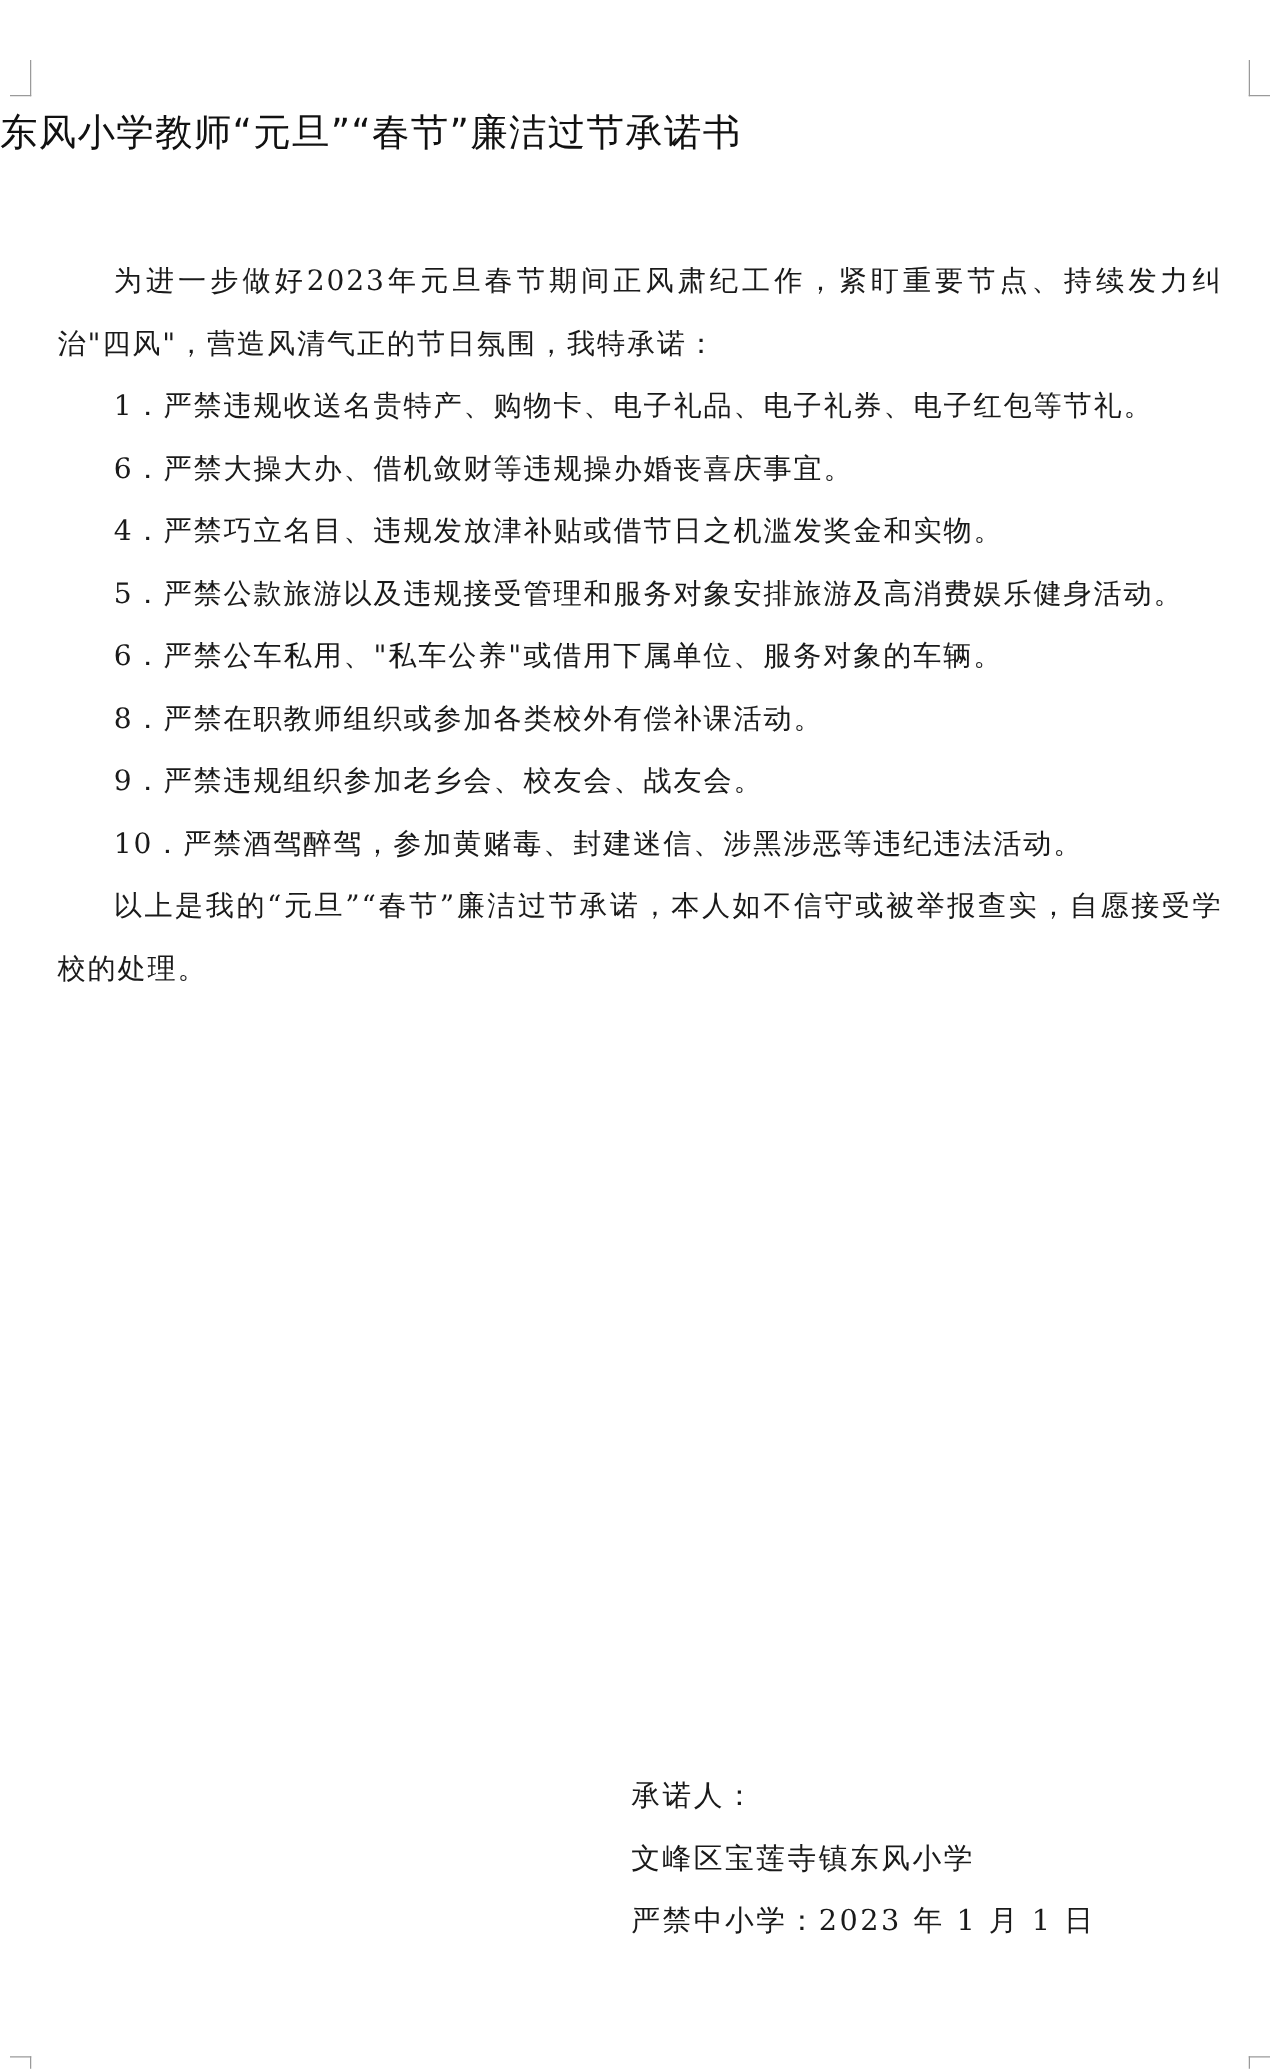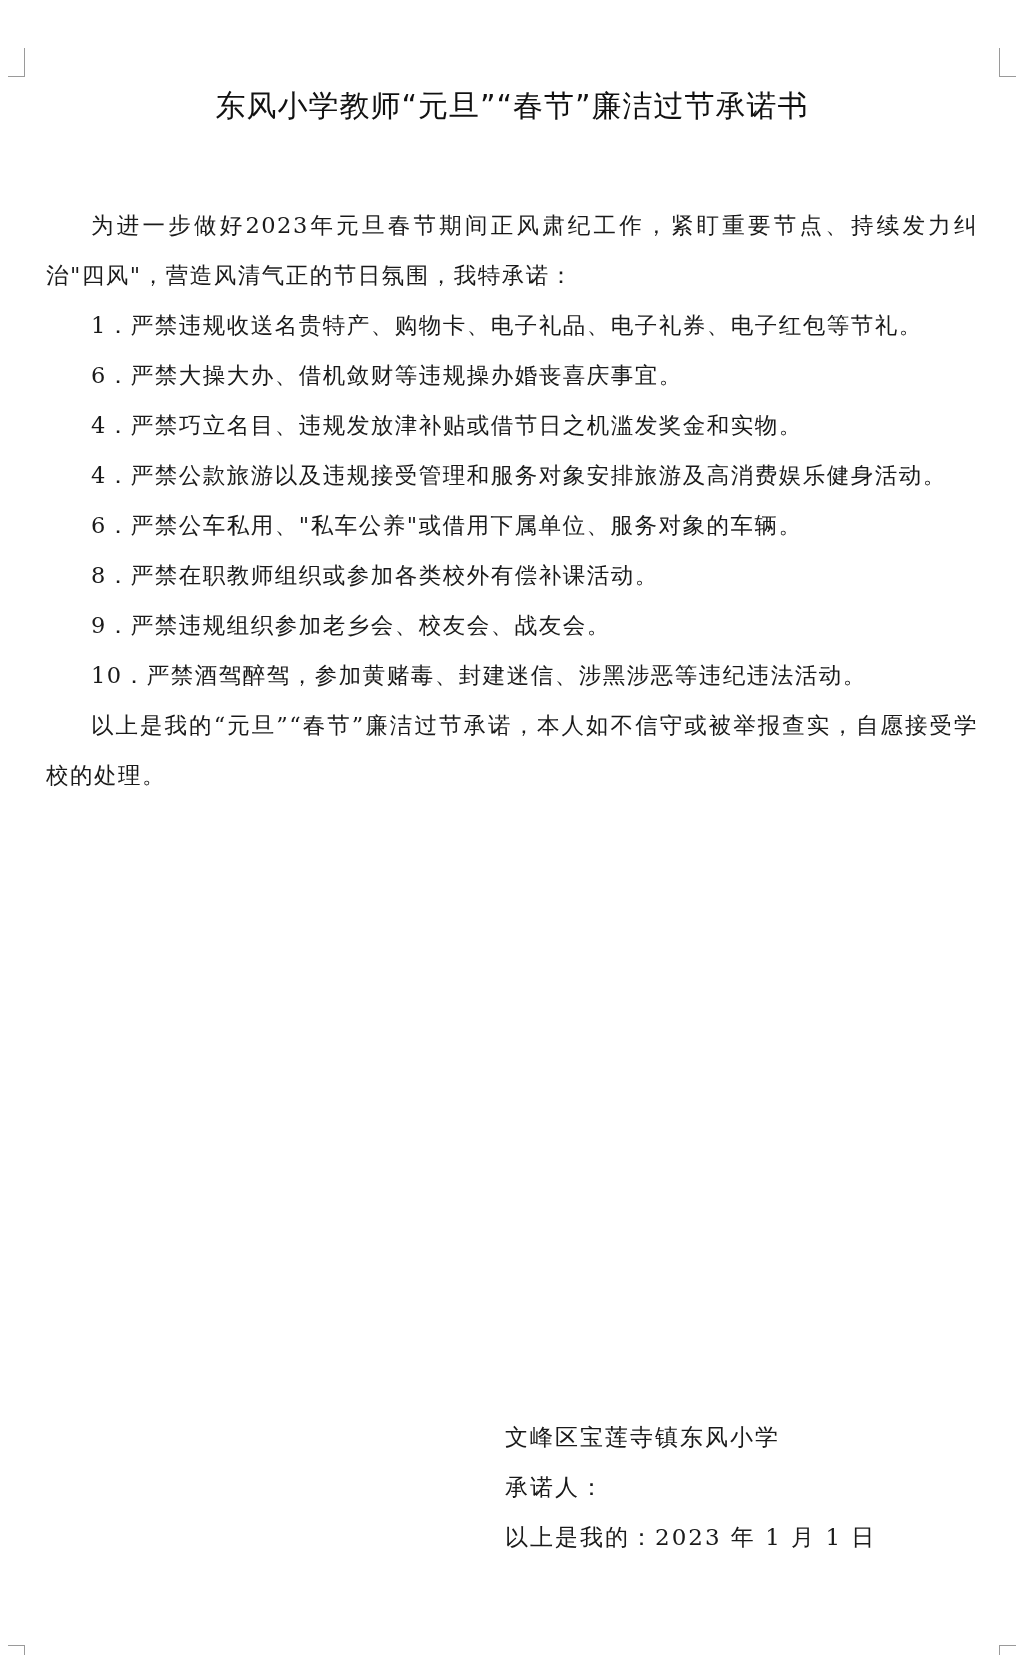--- a/index.html
+++ b/index.html
@@ -9,21 +9,21 @@
     color: #1a1a1a;
   }
   .corner { position: absolute; width: 16px; height: 28px; }
   .corner.tl { left: 8px; top: 48px; border-right: 1.5px solid #9a9a9a; border-bottom: 1.5px solid #9a9a9a; }
   .corner.tr { right: 8px; top: 48px; border-left: 1.5px solid #9a9a9a; border-bottom: 1.5px solid #9a9a9a; }
   .corner.bl { left: 8px; top: 1645px; border-right: 1.5px solid #9a9a9a; border-top: 1.5px solid #9a9a9a; }
   .corner.br { right: 8px; top: 1645px; border-left: 1.5px solid #9a9a9a; border-top: 1.5px solid #9a9a9a; }
 
   .title {
     position: absolute; left: 0; right: 0; top: 86px;
-    text-align: center;
+    text-align: left;
     font-family: "DejaVu Sans", "Liberation Sans", sans-serif;
     font-size: 30px; letter-spacing: 1px; color: #111;
   }
 
   .body {
     position: absolute; left: 46px; width: 932px; top: 200px;
     font-size: 22.5px; line-height: 50px; letter-spacing: 1.5px;
     text-align: justify;
   }
   .para { text-indent: 2em; margin: 0; }
@@ -43,25 +43,25 @@
 <div class="corner bl"></div>
 <div class="corner br"></div>
 
 <h1 class="title" style="margin:0;font-weight:normal;">东风小学教师“元旦”“春节”廉洁过节承诺书</h1>
 
 <div class="body">
   <p class="para">为进一步做好2023年元旦春节期间正风肃纪工作，紧盯重要节点、持续发力纠治"四风"，营造风清气正的节日氛围，我特承诺：</p>
   <p class="para">1．严禁违规收送名贵特产、购物卡、电子礼品、电子礼券、电子红包等节礼。</p>
   <p class="para">6．严禁大操大办、借机敛财等违规操办婚丧喜庆事宜。</p>
   <p class="para">4．严禁巧立名目、违规发放津补贴或借节日之机滥发奖金和实物。</p>
-  <p class="para">4．严禁公款旅游以及违规接受管理和服务对象安排旅游及高消费娱乐健身活动。</p>
+  <p class="para">5．严禁公款旅游以及违规接受管理和服务对象安排旅游及高消费娱乐健身活动。</p>
   <p class="para">6．严禁公车私用、"私车公养"或借用下属单位、服务对象的车辆。</p>
   <p class="para">8．严禁在职教师组织或参加各类校外有偿补课活动。</p>
   <p class="para">9．严禁违规组织参加老乡会、校友会、战友会。</p>
   <p class="para">10．严禁酒驾醉驾，参加黄赌毒、封建迷信、涉黑涉恶等违纪违法活动。</p>
   <p class="para">以上是我的“元旦”“春节”廉洁过节承诺，本人如不信守或被举报查实，自愿接受学校的处理。</p>
 </div>
 
 <div class="sign">
+  <div>承诺人：</div>
   <div>文峰区宝莲寺镇东风小学</div>
-  <div>承诺人：</div>
-  <div><span>以上是我的：</span><span>2023 年 1 月 1 日</span></div>
+  <div><span>严禁中小学：</span><span>2023 年 1 月 1 日</span></div>
 </div>
 
 </body></html>

